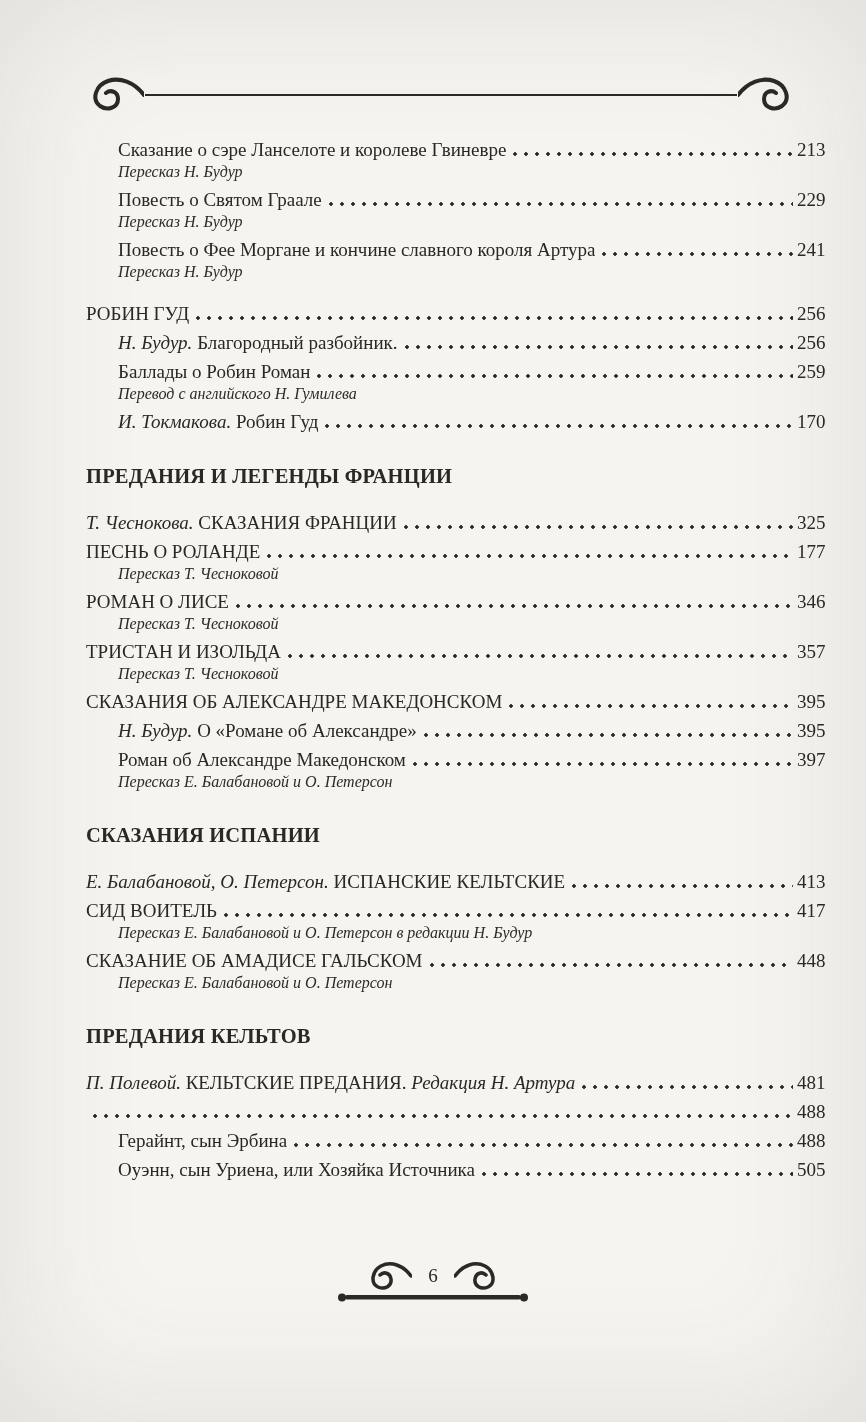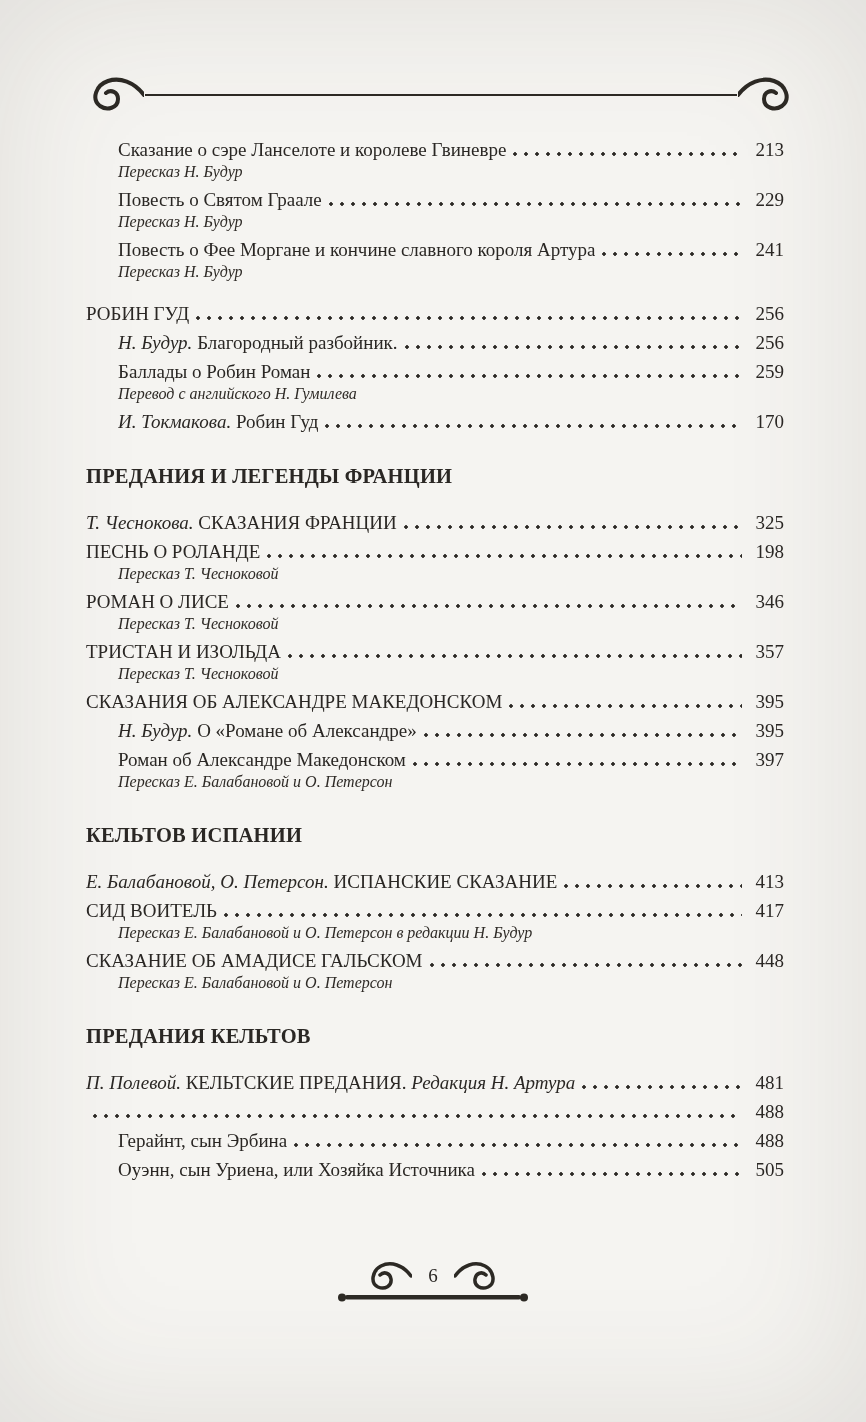--- a/index.html
+++ b/index.html
@@ -10,35 +10,35 @@
     background:#f5f4f1;
     box-shadow:inset 0 0 150px rgba(70,62,48,.12);
     font-family:"Liberation Serif","DejaVu Serif",serif;
     color:#2a2724;
   }
   
   .ornament-top{display:flex;align-items:center;padding:72px 70px 0 86px;height:46px;}
   .curl{flex:none;}
   .rule{flex:1;height:2.5px;background:#2c2924;margin:0 1px;}
   
-  .toc{padding:14px 82px 0 86px;}
+  .toc{padding:14px 31px 0 86px;}
   .toc-section{margin-top:20px;}
   .toc-section:first-child{margin-top:0;}
   .toc-heading{font-weight:bold;font-size:20.5px;line-height:26px;margin:30px 0 22px;letter-spacing:.2px;}
   .entry{display:flex;align-items:baseline;font-size:19px;line-height:23px;margin-top:6px;}
   .entry.ind1{margin-left:32px;}
   .etext{flex:0 1 auto;white-space:nowrap;overflow:hidden;}
   .it{font-style:italic;}
   .leader{
     flex:1 1 6px;min-width:0;align-self:stretch;margin:0 4px 0 7px;
     background-image:radial-gradient(circle at 2px 2px,#2b2824 1.5px,transparent 2px);
     background-size:11px 4px;background-repeat:repeat-x;
     background-position:left calc(100% - 5px);
   }
-  .pg{flex:none;min-width:38px;text-align:right;font-size:19px;}
+  .pg{flex:none;min-width:38px;font-size:19px;}
   .sub{font-style:italic;font-size:16px;line-height:20px;margin:1px 0 0 32px;color:#2e2a26;}
   
   .footer{position:absolute;left:0;top:1258px;width:100%;display:flex;flex-direction:column;align-items:center;}
   .footer-row{display:flex;align-items:center;gap:16px;}
   .folio{font-size:19px;}
   .footer-bar{margin-top:-4px;}
 </style>
 </head>
 <body>
 
@@ -101,21 +101,21 @@
       <section class="toc-section">
         <div class="toc-heading">ПРЕДАНИЯ И ЛЕГЕНДЫ ФРАНЦИИ</div>
         <div class="entry">
           <span class="etext"><span class="it">Т. Чеснокова.</span><span> СКАЗАНИЯ ФРАНЦИИ</span></span>
           <span class="leader"></span>
           <span class="pg">325</span>
         </div>
         <div class="entry">
           <span class="etext"><span>ПЕСНЬ О РОЛАНДЕ</span></span>
           <span class="leader"></span>
-          <span class="pg">198</span>
+          <span class="pg">177</span>
         </div>
         <div class="sub">Пересказ Т. Чесноковой</div>
         <div class="entry">
           <span class="etext"><span>РОМАН О ЛИСЕ</span></span>
           <span class="leader"></span>
           <span class="pg">346</span>
         </div>
         <div class="sub">Пересказ Т. Чесноковой</div>
         <div class="entry">
           <span class="etext"><span>ТРИСТАН И ИЗОЛЬДА</span></span>
@@ -134,23 +134,23 @@
           <span class="pg">395</span>
         </div>
         <div class="entry ind1">
           <span class="etext"><span>Роман об Александре Македонском</span></span>
           <span class="leader"></span>
           <span class="pg">397</span>
         </div>
         <div class="sub">Пересказ Е. Балабановой и О. Петерсон</div>
       </section>
       <section class="toc-section">
-        <div class="toc-heading">КЕЛЬТОВ ИСПАНИИ</div>
-        <div class="entry">
-          <span class="etext"><span class="it">Е. Балабановой, О. Петерсон.</span><span> ИСПАНСКИЕ СКАЗАНИЕ</span></span>
+        <div class="toc-heading">СКАЗАНИЯ ИСПАНИИ</div>
+        <div class="entry">
+          <span class="etext"><span class="it">Е. Балабановой, О. Петерсон.</span><span> ИСПАНСКИЕ КЕЛЬТСКИЕ</span></span>
           <span class="leader"></span>
           <span class="pg">413</span>
         </div>
         <div class="entry">
           <span class="etext"><span>СИД ВОИТЕЛЬ</span></span>
           <span class="leader"></span>
           <span class="pg">417</span>
         </div>
         <div class="sub">Пересказ Е. Балабановой и О. Петерсон в редакции Н. Будур</div>
         <div class="entry">

